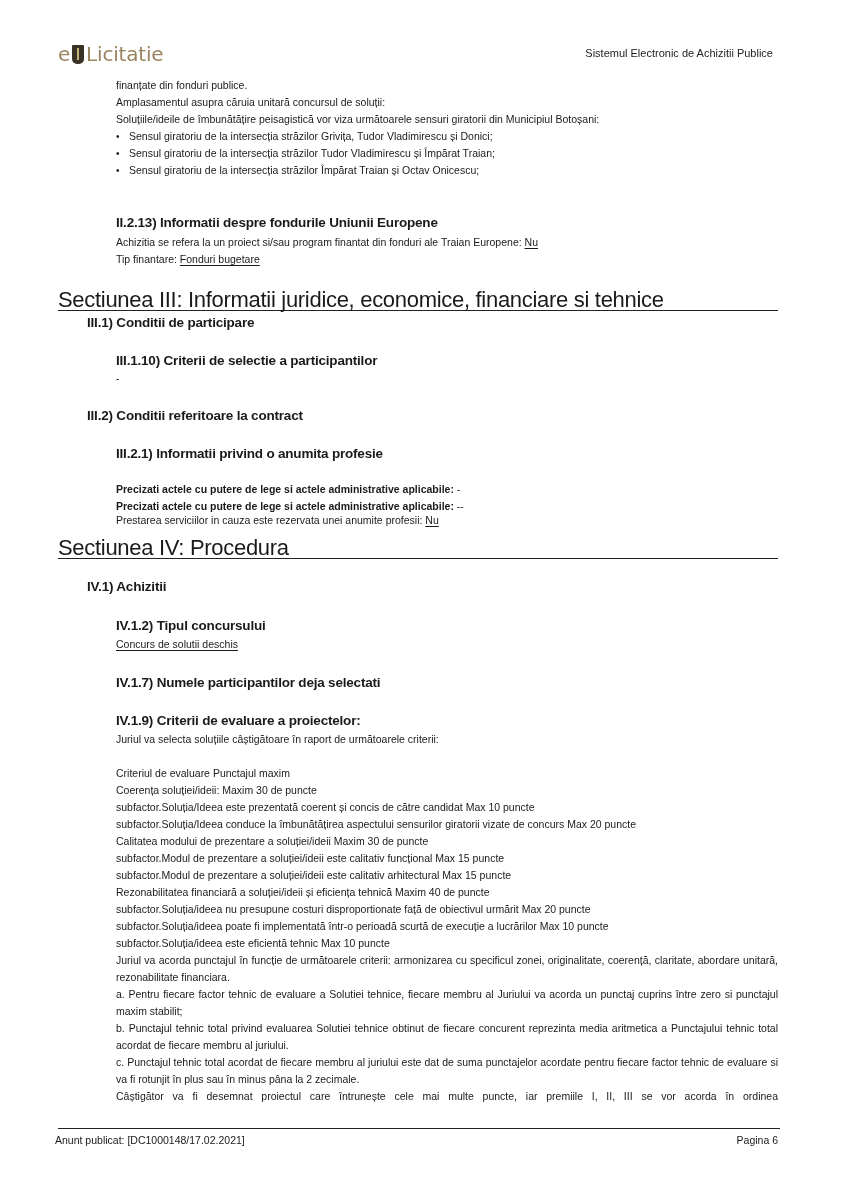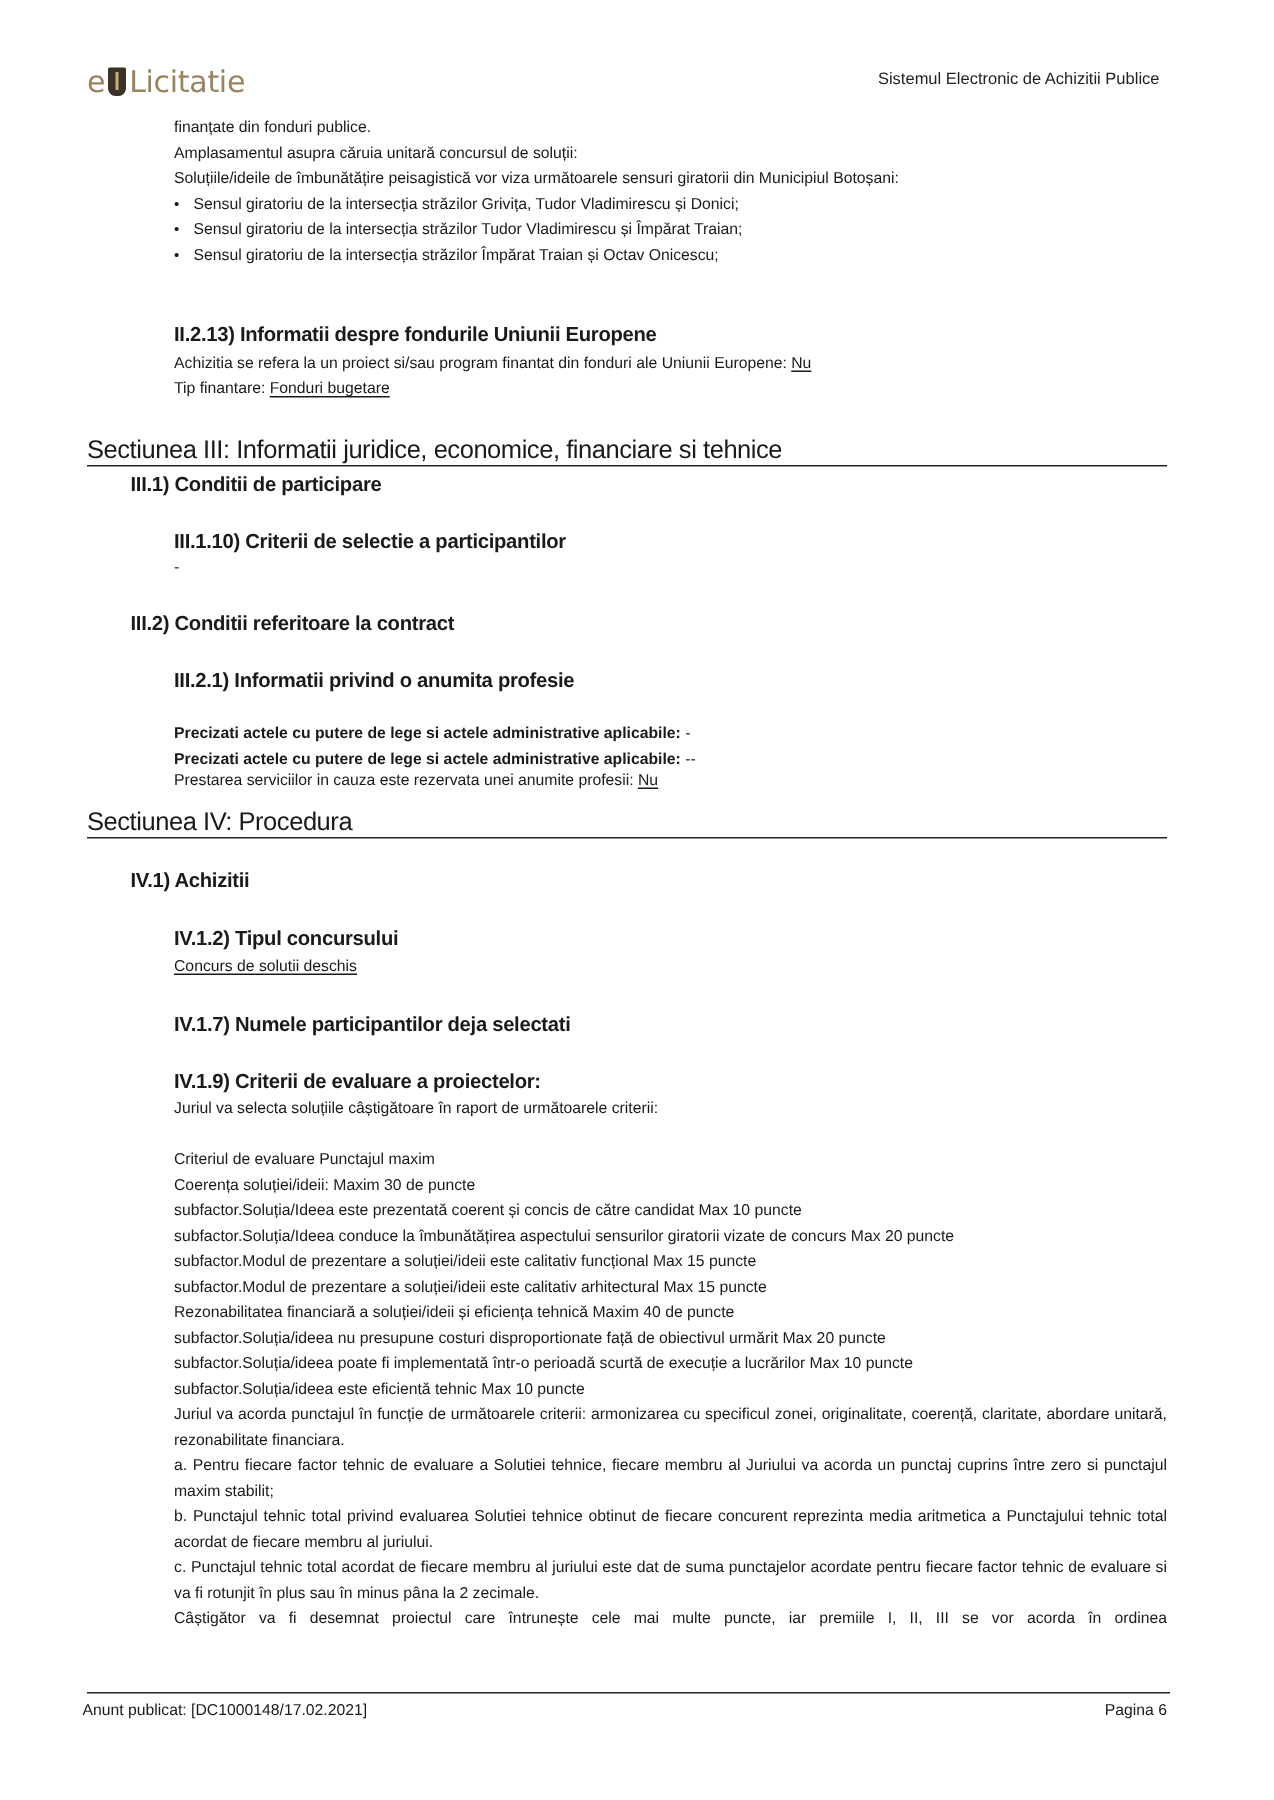--- a/index.html
+++ b/index.html
@@ -11,21 +11,21 @@
   .logo .e { margin-right: 1px; }
   .logo .mark { width: 12px; height: 19px; background: #3a3226; border-radius: 1px 1px 5px 5px;
                 margin: 0 2px 0 1px; position: relative; }
   .logo .mark::after { content: ""; position: absolute; left: 5px; top: 3px; width: 2px; height: 12px;
                        background: #c9b27a; }
   .sys-title { right: 76px; top: 47px; font-size: 11px; color: #222; }
   .t { font-size: 10.5px; line-height: 17px; white-space: nowrap; }
   .b { font-weight: bold; }
   .h3 { font-size: 13.5px; font-weight: bold; letter-spacing: -0.2px; }
   .h2 { font-size: 13.5px; font-weight: bold; letter-spacing: -0.2px; }
-  .sec { font-size: 17px; letter-spacing: -0.3px; left: 58px; width: 720px;
+  .sec { font-size: 22px; letter-spacing: -0.3px; left: 58px; width: 720px;
          border-bottom: 1.3px solid #222; line-height: 20px; }
   .u { text-decoration: underline; text-underline-offset: 2px; }
   ul.bul { margin: 0; padding: 0; list-style: none; }
   ul.bul li { position: relative; padding-left: 13px; }
   ul.bul li::before { content: "•"; position: absolute; left: 0; top: 0; font-size: 10px; }
   .just { white-space: normal; text-align: justify; width: 662px; }
   .foot-line { left: 58px; top: 1128px; width: 722px; border-top: 1.3px solid #222; }
   .foot { font-size: 10.5px; line-height: 16px; }
 </style>
 </head>
@@ -44,21 +44,21 @@
   <div>Soluțiile/ideile de îmbunătățire peisagistică vor viza următoarele sensuri giratorii din Municipiul Botoșani:</div>
   <ul class="bul">
     <li>Sensul giratoriu de la intersecția străzilor Grivița, Tudor Vladimirescu și Donici;</li>
     <li>Sensul giratoriu de la intersecția străzilor Tudor Vladimirescu și Împărat Traian;</li>
     <li>Sensul giratoriu de la intersecția străzilor Împărat Traian și Octav Onicescu;</li>
   </ul>
 </div>
 
 <div class="abs h3" style="left:116px; top:215px;">II.2.13) Informatii despre fondurile Uniunii Europene</div>
 <div class="abs t" style="left:116px; top:234px;">
-  <span>Achizitia se refera la un proiect si/sau program finantat din fonduri ale Uniunii Europene: </span><span class="u">Nu</span>
+  <span>Achizitia se refera la un proiect si/sau program finantat din fonduri ale Traian Europene: </span><span class="u">Nu</span>
 </div>
 <div class="abs t" style="left:116px; top:251px;">
   <span>Tip finantare: </span><span class="u">Fonduri bugetare</span>
 </div>
 
 <div class="abs sec" style="top:290px;">Sectiunea III: Informatii juridice, economice, financiare si tehnice</div>
 <div class="abs h2" style="left:87px; top:315px;">III.1) Conditii de participare</div>
 <div class="abs h3" style="left:116px; top:353px;">III.1.10) Criterii de selectie a participantilor</div>
 <div class="abs t" style="left:116px; top:370px;">-</div>
 <div class="abs h2" style="left:87px; top:408px;">III.2) Conditii referitoare la contract</div>
@@ -79,20 +79,21 @@
 <div class="abs t u" style="left:116px; top:636px;">Concurs de solutii deschis</div>
 <div class="abs h3" style="left:116px; top:675px;">IV.1.7) Numele participantilor deja selectati</div>
 <div class="abs h3" style="left:116px; top:713px;">IV.1.9) Criterii de evaluare a proiectelor:</div>
 <div class="abs t" style="left:116px; top:731px;">Juriul  va selecta soluțiile câștigătoare în raport de următoarele criterii:</div>
 
 <div class="abs t" style="left:116px; top:765px;">
   <div>Criteriul de evaluare   Punctajul maxim</div>
   <div>Coerența soluției/ideii:   Maxim 30 de puncte</div>
   <div>subfactor.Soluția/Ideea este prezentată coerent și concis de către candidat   Max 10 puncte</div>
   <div>subfactor.Soluția/Ideea conduce la îmbunătățirea aspectului sensurilor giratorii vizate de concurs   Max 20 puncte</div>
+  <div>Calitatea modului de prezentare a soluției/ideii   Maxim 30 de puncte</div>
   <div>subfactor.Modul de prezentare a soluției/ideii este calitativ funcțional   Max 15 puncte</div>
   <div>subfactor.Modul de prezentare a soluției/ideii este calitativ arhitectural   Max 15 puncte</div>
   <div>Rezonabilitatea financiară a soluției/ideii și eficiența tehnică   Maxim 40 de puncte</div>
   <div>subfactor.Soluția/ideea nu presupune costuri disproportionate față de obiectivul urmărit   Max 20 puncte</div>
   <div>subfactor.Soluția/ideea poate fi implementată într-o perioadă scurtă de execuție a lucrărilor   Max 10 puncte</div>
   <div>subfactor.Soluția/ideea este eficientă tehnic   Max 10 puncte</div>
   <div class="just">Juriul va acorda punctajul în funcție de următoarele criterii: armonizarea cu specificul zonei, originalitate, coerență, claritate, abordare unitară, rezonabilitate financiara.</div>
   <div class="just">a.   Pentru fiecare factor tehnic de evaluare a Solutiei tehnice, fiecare membru al Juriului va acorda un punctaj cuprins între zero si punctajul maxim stabilit;</div>
   <div class="just">b.   Punctajul tehnic total privind evaluarea Solutiei tehnice obtinut de fiecare concurent reprezinta media aritmetica a Punctajului tehnic total acordat de fiecare membru al juriului.</div>
   <div class="just">c.   Punctajul tehnic total acordat de fiecare membru al juriului este dat de suma punctajelor acordate  pentru fiecare factor tehnic de evaluare si va fi rotunjit în plus sau în minus pâna la 2 zecimale.</div>

